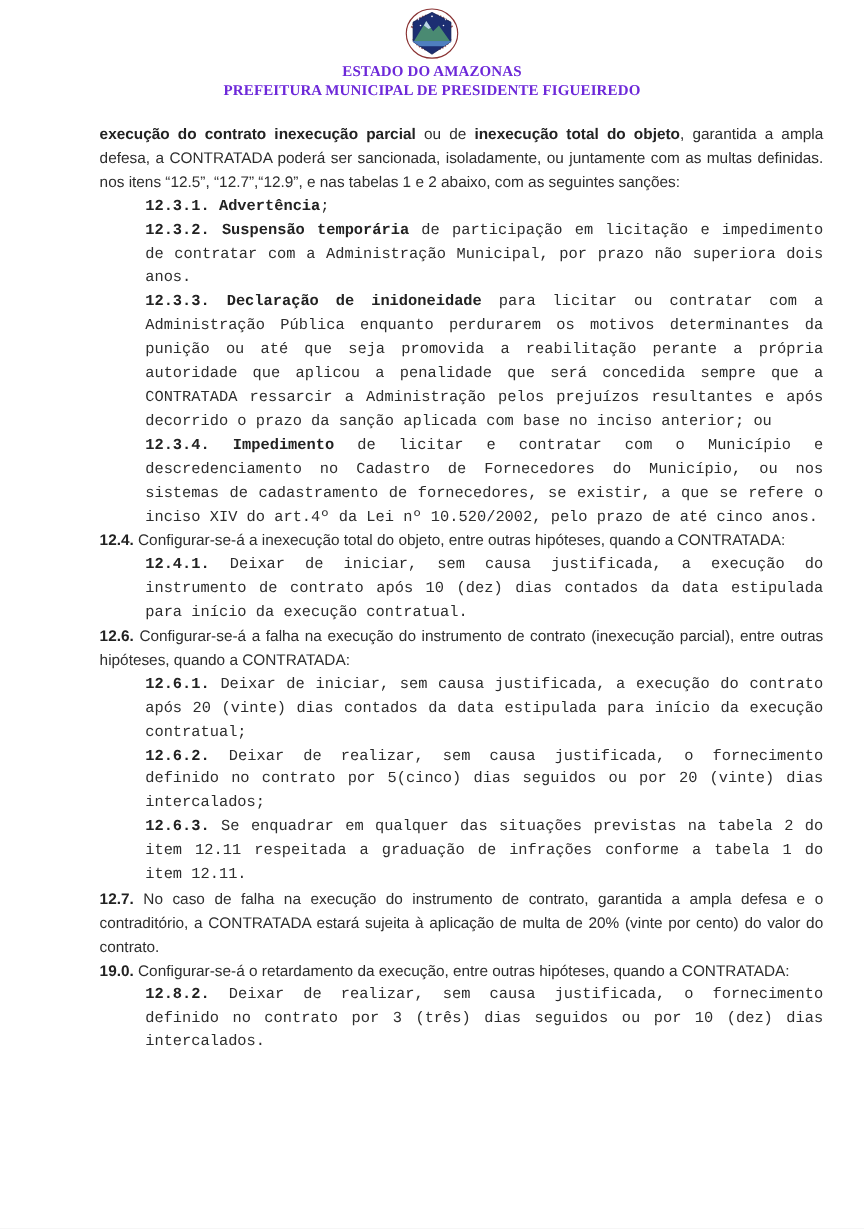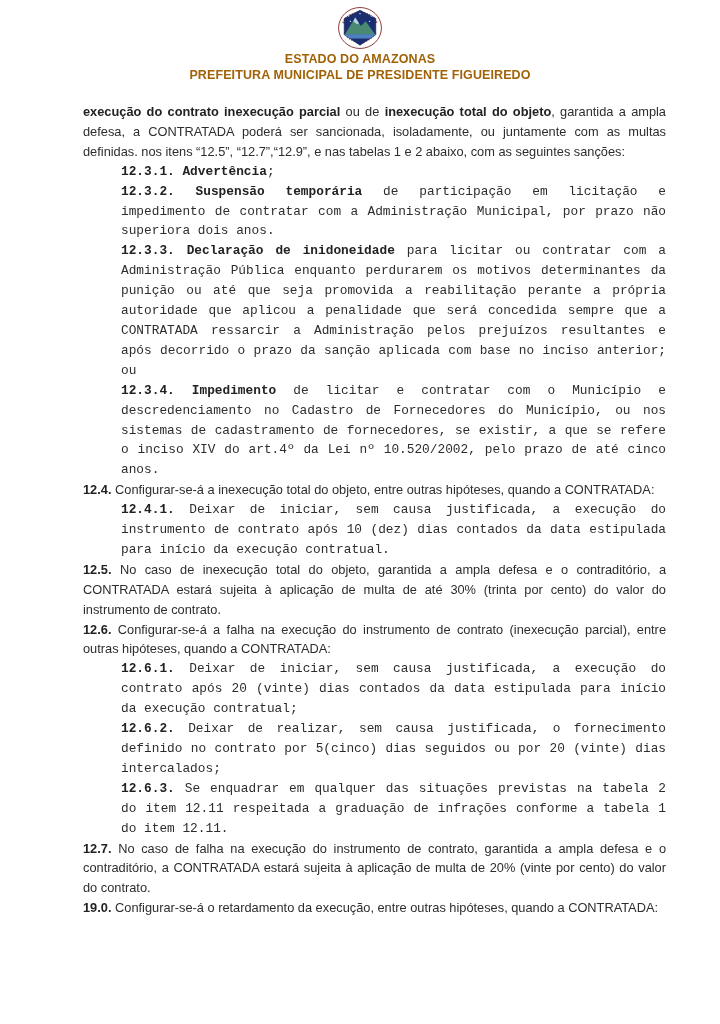--- a/index.html
+++ b/index.html
@@ -21,26 +21,27 @@
   .seal {
     display: block;
     width: 46px;
     height: 44px;
     margin: 0 auto;
   }
   .header-line1, .header-line2 {
     font-weight: bold;
     font-size: 12.5px;
     line-height: 15.5px;
-    color: #a16207;
+    color: #6d28d9;
     letter-spacing: 0.1px;
+    font-family: Liberation Serif, serif;
   }
   .header-line1 { margin-top: 2px; }
   .doc-body {
-    margin: 19px 54px 0 83px;
+    margin: 19px 34px 0 83px;
     text-align: justify;
     font-size: 12.8px;
     line-height: 19.9px;
     color: #2d2d2d;
   }
   p.para { margin: 0; padding: 0; }
   p.para.indent { padding-left: 38px; font-family: Liberation Mono, monospace; }
   p.para b { color: #222222; }
 </style>
 </head>
@@ -78,22 +79,22 @@
   </header>
 
   <main class="doc-body" id="doc-body">
       <p class="para"><b>execução do contrato inexecução parcial</b><span> ou de </span><b>inexecução total do objeto</b><span>, garantida a ampla defesa, a CONTRATADA poderá ser sancionada, isoladamente, ou juntamente com as multas definidas. nos itens “12.5”, “12.7”,“12.9”, e nas tabelas 1 e 2 abaixo, com as seguintes sanções:</span></p>
       <p class="para indent"><b>12.3.1. Advertência</b><span>;</span></p>
       <p class="para indent"><b>12.3.2. Suspensão temporária</b><span> de participação em licitação e impedimento de contratar com a Administração Municipal, por prazo não superiora dois anos.</span></p>
       <p class="para indent"><b>12.3.3. Declaração de inidoneidade</b><span> para licitar ou contratar com a Administração Pública enquanto perdurarem os motivos determinantes da punição ou até que seja promovida a reabilitação perante a própria autoridade que aplicou a penalidade que será concedida sempre que a CONTRATADA ressarcir a Administração pelos prejuízos resultantes e após decorrido o prazo da sanção aplicada com base no inciso anterior; ou</span></p>
       <p class="para indent"><b>12.3.4. Impedimento</b><span> de licitar e contratar com o Município e descredenciamento no Cadastro de Fornecedores do Município, ou nos sistemas de cadastramento de fornecedores, se existir, a que se refere o inciso XIV do art.4º da Lei nº 10.520/2002, pelo prazo de até cinco anos.</span></p>
       <p class="para"><b>12.4.</b><span> Configurar-se-á a inexecução total do objeto, entre outras hipóteses, quando a CONTRATADA:</span></p>
       <p class="para indent"><b>12.4.1.</b><span> Deixar de iniciar, sem causa justificada, a execução do instrumento de contrato após 10 (dez) dias contados da data estipulada para início da execução contratual.</span></p>
-      <p class="para"><b>12.5.</b><span> No caso de inexecução total do objeto, garantida a ampla defesa e o contraditório, a CONTRATADA estará sujeita à aplicação de multa de até 30% (trinta por cento) do valor do instrumento de contrato.</span></p>
       <p class="para"><b>12.6.</b><span> Configurar-se-á a falha na execução do instrumento de contrato (inexecução parcial), entre outras hipóteses, quando a CONTRATADA:</span></p>
       <p class="para indent"><b>12.6.1.</b><span> Deixar de iniciar, sem causa justificada, a execução do contrato após 20 (vinte) dias contados da data estipulada para início da execução contratual;</span></p>
       <p class="para indent"><b>12.6.2.</b><span> Deixar de realizar, sem causa justificada, o fornecimento definido no contrato por 5(cinco) dias seguidos ou por 20 (vinte) dias intercalados;</span></p>
       <p class="para indent"><b>12.6.3.</b><span> Se enquadrar em qualquer das situações previstas na tabela 2 do item 12.11 respeitada a graduação de infrações conforme a tabela 1 do item 12.11.</span></p>
       <p class="para"><b>12.7.</b><span> No caso de falha na execução do instrumento de contrato, garantida a ampla defesa e o contraditório, a CONTRATADA estará sujeita à aplicação de multa de 20% (vinte por cento) do valor do contrato.</span></p>
       <p class="para"><b>19.0.</b><span> Configurar-se-á o retardamento da execução, entre outras hipóteses, quando a CONTRATADA:</span></p>
+      <p class="para indent"><b>12.8.2.</b><span> Deixar de realizar, sem causa justificada, o fornecimento definido no contrato por 3 (três) dias seguidos ou por 10 (dez) dias intercalados.</span></p>
     </main>
 
 </div>
 
 </body></html>

